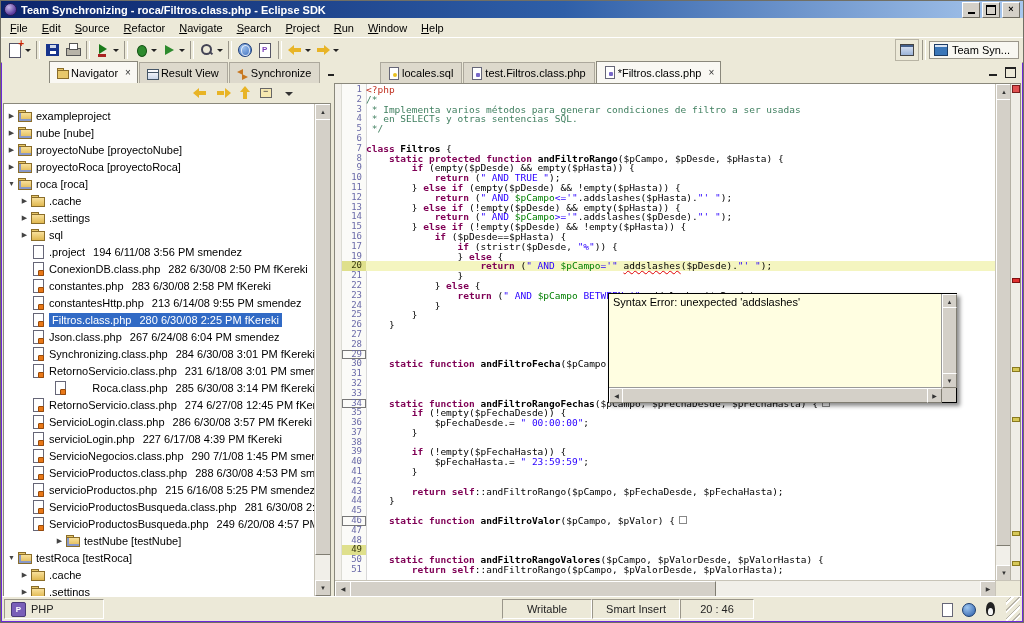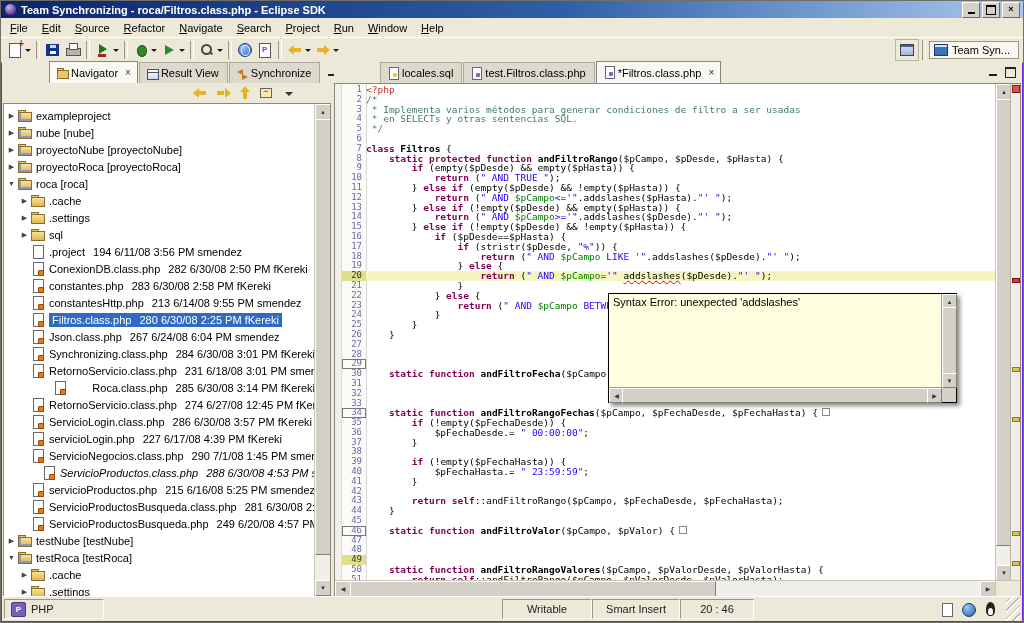--- a/index.html
+++ b/index.html
@@ -495,21 +495,21 @@
               </span>
             </div>
             <div class="tree-row" style="padding-left: 15px;">
               <span class="twisty"></span>
               <span class="nico nico-php"></span>
               <span class="row-text">
                 <span class="t-label">ServicioNegocios.class.php</span>
                 <span class="t-detail">290 7/1/08 1:45 PM smendez</span>
               </span>
             </div>
-            <div class="tree-row" style="padding-left: 26px; font-style: italic;">
+            <div class="tree-row" style="padding-left: 15px;">
               <span class="twisty"></span>
               <span class="nico nico-php"></span>
               <span class="row-text">
                 <span class="t-label">ServicioProductos.class.php</span>
                 <span class="t-detail">288 6/30/08 4:53 PM smendez</span>
               </span>
             </div>
             <div class="tree-row" style="padding-left: 15px;">
               <span class="twisty"></span>
               <span class="nico nico-php"></span>
@@ -527,21 +527,21 @@
               </span>
             </div>
             <div class="tree-row" style="padding-left: 15px;">
               <span class="twisty"></span>
               <span class="nico nico-php"></span>
               <span class="row-text">
                 <span class="t-label">ServicioProductosBusqueda.php</span>
                 <span class="t-detail">249 6/20/08 4:57 PM sme</span>
               </span>
             </div>
-            <div class="tree-row" style="padding-left: 2px;">
+            <div class="tree-row" style="padding-left: 2px; margin-left: 48px;">
               <span class="twisty">▶</span>
               <span class="nico nico-project"></span>
               <span class="row-text">
                 <span class="t-label">testNube [testNube]</span>
               </span>
             </div>
             <div class="tree-row" style="padding-left: 2px;">
               <span class="twisty">▼</span>
               <span class="nico nico-project"></span>
               <span class="row-text">
@@ -659,24 +659,20 @@
               <span class="ln">15</span>
               <span class="lc"><span class="tk-p">        } </span><span class="tk-k">else</span><span class="tk-p"> </span><span class="tk-k">if</span><span class="tk-p"> (!empty($pDesde) &amp;&amp; !empty($pHasta)) {</span></span>
             </div>
             <div class="cl">
               <span class="ln">16</span>
               <span class="lc"><span class="tk-p">            </span><span class="tk-k">if</span><span class="tk-p"> ($pDesde==$pHasta) {</span></span>
             </div>
             <div class="cl">
               <span class="ln">17</span>
               <span class="lc"><span class="tk-p">                </span><span class="tk-k">if</span><span class="tk-p"> (stristr($pDesde, </span><span class="tk-s">"%"</span><span class="tk-p">)) {</span></span>
-            </div>
-            <div class="cl">
-              <span class="ln">18</span>
-              <span class="lc"><span class="tk-p">                    </span><span class="tk-k">return</span><span class="tk-p"> (</span><span class="tk-s">" AND </span><span class="tk-sv">$pCampo</span><span class="tk-s"> LIKE '"</span><span class="tk-p">.addslashes($pDesde).</span><span class="tk-s">"' "</span><span class="tk-p">);</span></span>
             </div>
             <div class="cl">
               <span class="ln">19</span>
               <span class="lc"><span class="tk-p">                } </span><span class="tk-k">else</span><span class="tk-p"> {</span></span>
             </div>
             <div class="cl current">
               <span class="ln m-yellow">20</span>
               <span class="lc"><span class="tk-p">                    </span><span class="tk-k">return</span><span class="tk-p"> (</span><span class="tk-s">" AND </span><span class="tk-sv">$pCampo</span><span class="tk-s">='"</span><span class="tk-p"> </span><span class="tk-e">addslashes</span><span class="tk-p">($pDesde).</span><span class="tk-s">"' "</span><span class="tk-p">);</span></span>
             </div>
             <div class="cl">

